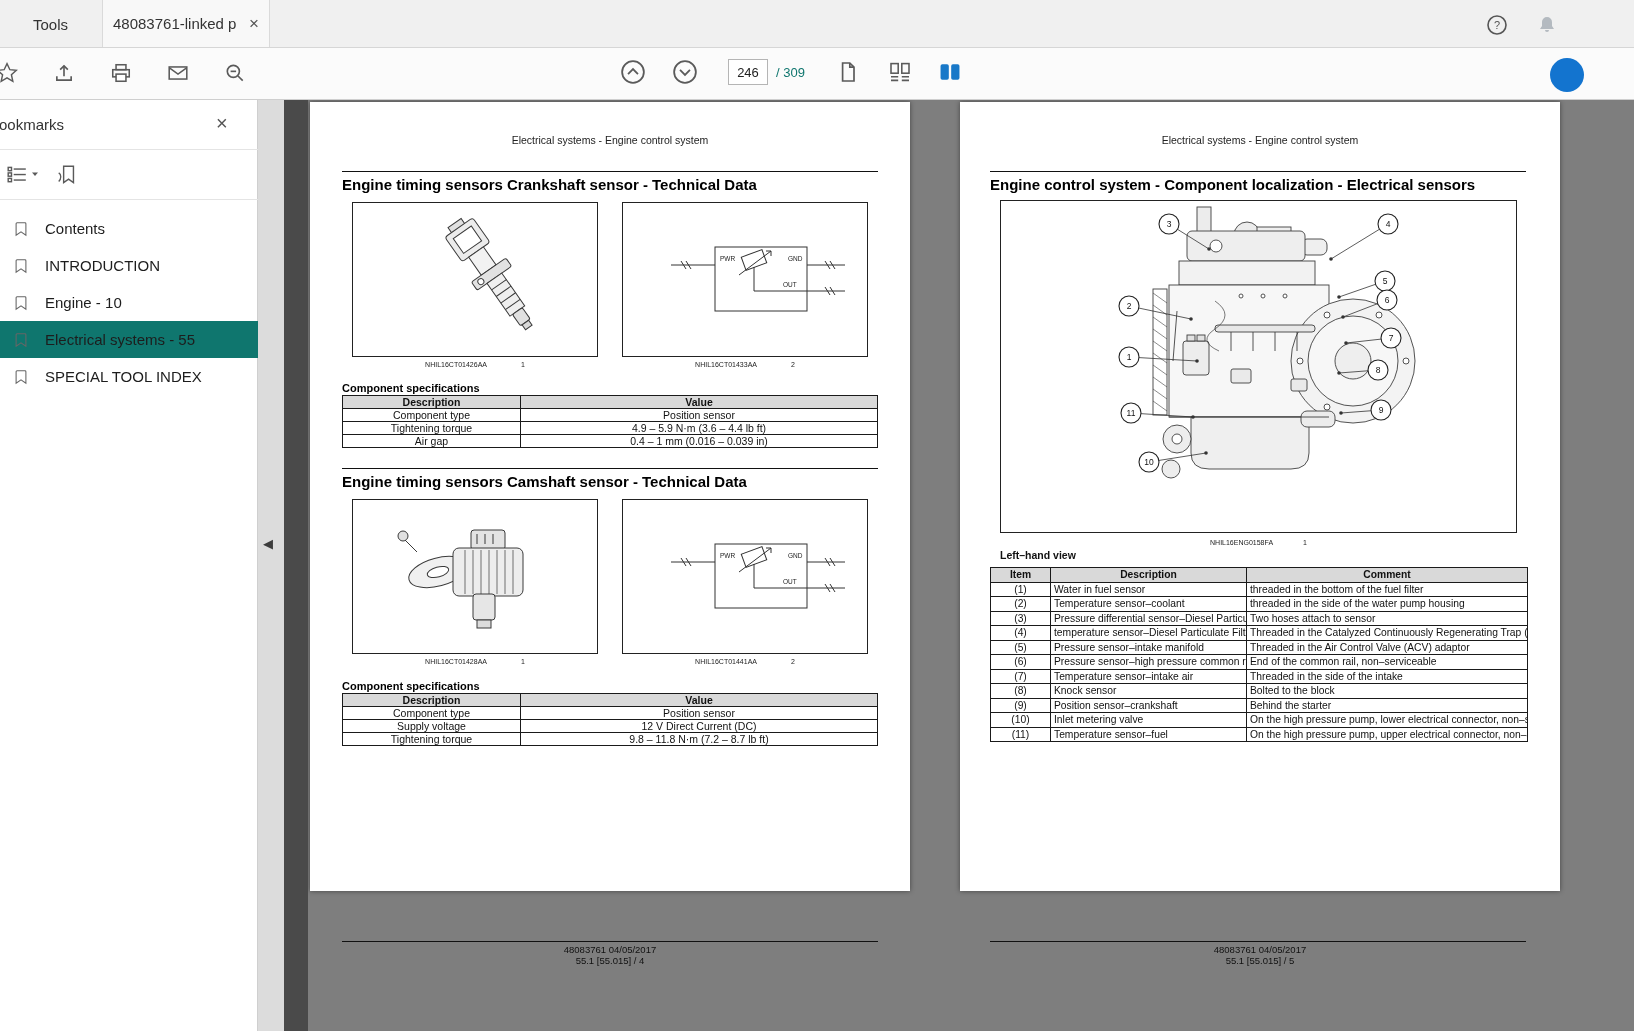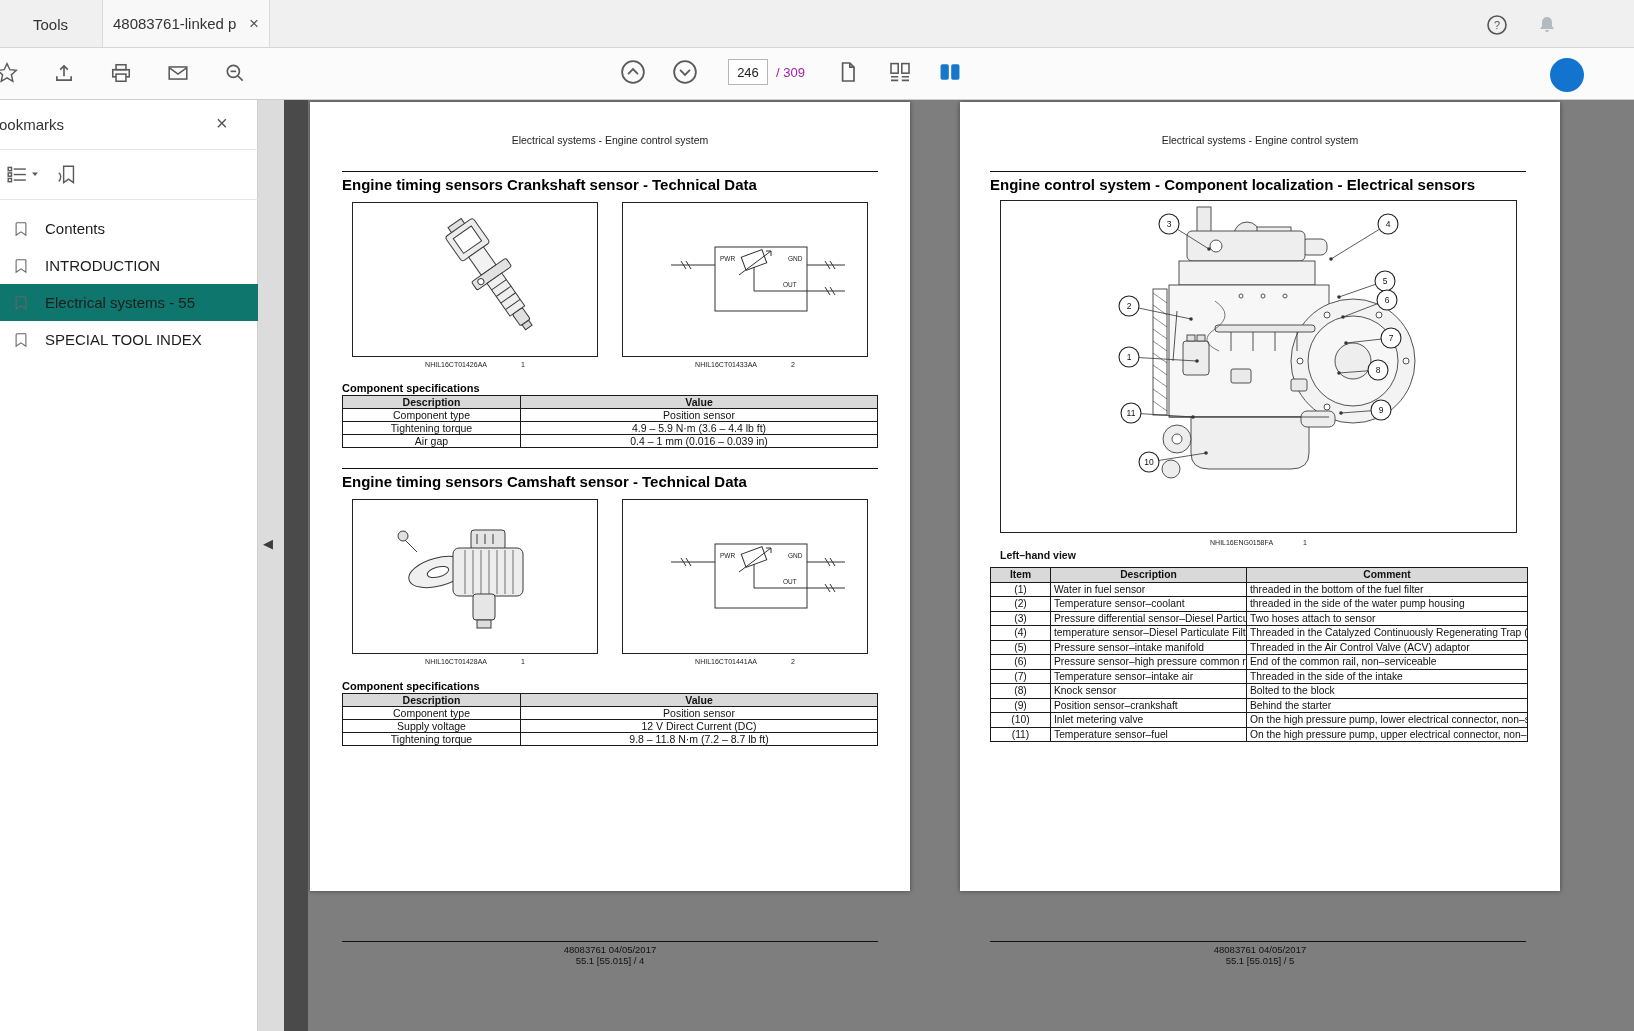--- a/index.html
+++ b/index.html
@@ -15,21 +15,21 @@
   .tab-doc .label{white-space:nowrap;overflow:hidden}
   .tab-close{margin-left:12px;font-size:17px;color:#555;line-height:1}
   .hdr-icon{position:absolute;top:14px;width:22px;height:22px;display:flex;align-items:center;justify-content:center}
 
   
   .toolbar{position:absolute;left:0;top:48px;width:1634px;height:52px;background:#fbfbfb;border-bottom:1px solid #cfcfcf;z-index:29}
   .tb-left{position:absolute;left:-6px;top:12px;display:flex;gap:31px}
   .tb-center{position:absolute;left:620px;top:11px;display:flex;align-items:center}
   .tb-icon{width:26px;height:26px;display:flex;align-items:center;justify-content:center}
   .page-input{width:40px;height:26px;border:1px solid #b5b5b5;background:#fff;text-align:center;font-size:13px;color:#222;font-family:"Liberation Sans",sans-serif}
-  .page-total{font-size:13px;color:#a21caf;margin-left:8px;white-space:nowrap}
+  .page-total{font-size:13px;color:#0f766e;margin-left:8px;white-space:nowrap}
   .fab{position:absolute;left:1550px;top:58px;width:34px;height:34px;border-radius:50%;background:#1374cf;z-index:40}
 
   
   .sidebar{position:absolute;left:0;top:100px;width:258px;height:931px;background:#fff;border-right:1px solid #cfcfcf;z-index:10}
   .sb-header{position:absolute;left:0;top:0;width:258px;height:50px;border-bottom:1px solid #e4e4e4}
   .sb-title{position:absolute;left:-1px;top:16px;font-size:15px;color:#333}
   .sb-close{position:absolute;left:216px;top:13px;font-size:20px;color:#555;line-height:1}
   .sb-tools{position:absolute;left:0;top:50px;width:258px;height:50px;border-bottom:1px solid #e4e4e4}
   .sb-tool{position:absolute;top:13px;display:flex;align-items:center;gap:3px}
   .sb-list{position:absolute;left:0;top:110px;width:258px}
@@ -193,20 +193,26 @@
       <svg width="16" height="16" viewBox="0 0 18 18">
           <path d="M4.5 2h9a1 1 0 0 1 1 1v13l-5.5-3.8L3.5 16V3a1 1 0 0 1 1-1z" fill="none" stroke="#666" stroke-width="1.2"></path>
         </svg>
       <span>Contents</span>
     </div>
     <div class="sb-item">
       <svg width="16" height="16" viewBox="0 0 18 18">
           <path d="M4.5 2h9a1 1 0 0 1 1 1v13l-5.5-3.8L3.5 16V3a1 1 0 0 1 1-1z" fill="none" stroke="#666" stroke-width="1.2"></path>
         </svg>
       <span>INTRODUCTION</span>
+    </div>
+    <div class="sb-item">
+      <svg width="16" height="16" viewBox="0 0 18 18">
+          <path d="M4.5 2h9a1 1 0 0 1 1 1v13l-5.5-3.8L3.5 16V3a1 1 0 0 1 1-1z" fill="none" stroke="#666" stroke-width="1.2"></path>
+        </svg>
+      <span>Engine - 10</span>
     </div>
     <div class="sb-item selected">
       <svg width="16" height="16" viewBox="0 0 18 18">
           <path d="M4.5 2h9a1 1 0 0 1 1 1v13l-5.5-3.8L3.5 16V3a1 1 0 0 1 1-1z" fill="none" stroke="#666" stroke-width="1.2"></path>
         </svg>
       <span>Electrical systems - 55</span>
     </div>
     <div class="sb-item">
       <svg width="16" height="16" viewBox="0 0 18 18">
           <path d="M4.5 2h9a1 1 0 0 1 1 1v13l-5.5-3.8L3.5 16V3a1 1 0 0 1 1-1z" fill="none" stroke="#666" stroke-width="1.2"></path>

